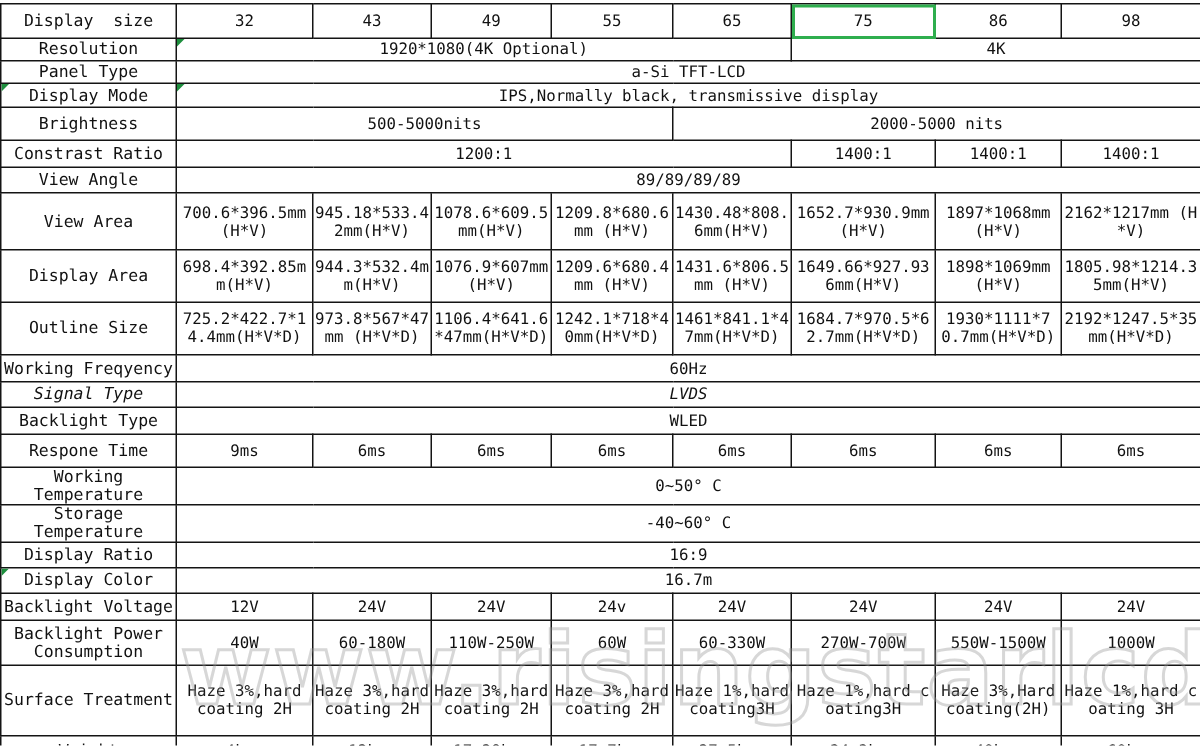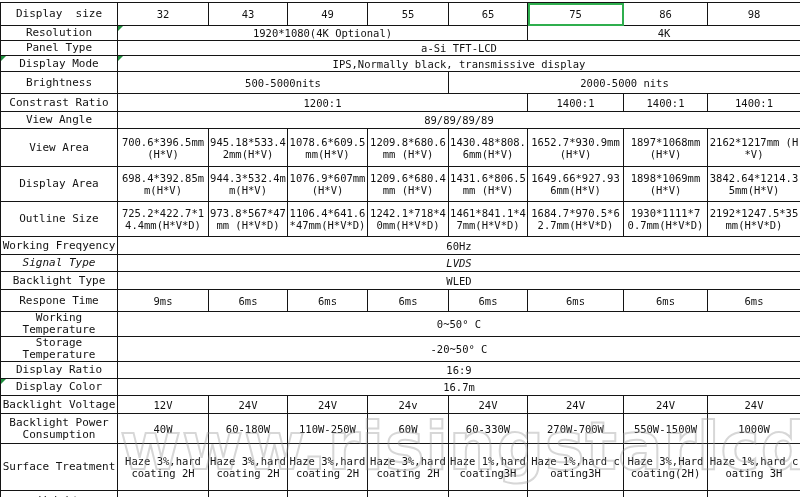--- a/index.html
+++ b/index.html
@@ -148,21 +148,21 @@
         </tr>
         <tr style="height: 35px;">
           <td class="label">Display Area</td>
           <td class="val">698.4*392.85mm(H*V)</td>
           <td class="val">944.3*532.4mm(H*V)</td>
           <td class="val">1076.9*607mm(H*V)</td>
           <td class="val">1209.6*680.4mm (H*V)</td>
           <td class="val">1431.6*806.5mm (H*V)</td>
           <td class="val">1649.66*927.936mm(H*V)</td>
           <td class="val">1898*1069mm(H*V)</td>
-          <td class="val">3842.64*1214.35mm(H*V)</td>
+          <td class="val">1805.98*1214.35mm(H*V)</td>
         </tr>
         <tr style="height: 35px;">
           <td class="label">Outline Size</td>
           <td class="val">725.2*422.7*14.4mm(H*V*D)</td>
           <td class="val">973.8*567*47mm (H*V*D)</td>
           <td class="val">1106.4*641.6*47mm(H*V*D)</td>
           <td class="val">1242.1*718*40mm(H*V*D)</td>
           <td class="val">1461*841.1*47mm(H*V*D)</td>
           <td class="val">1684.7*970.5*62.7mm(H*V*D)</td>
           <td class="val">1930*1111*70.7mm(H*V*D)</td>
@@ -190,21 +190,21 @@
           <td class="val">6ms</td>
           <td class="val">6ms</td>
           <td class="val">6ms</td>
         </tr>
         <tr style="height: 19px;">
           <td class="label">Working Temperature</td>
           <td class="val" colspan="8">0~50° C</td>
         </tr>
         <tr style="height: 18px;">
           <td class="label">Storage Temperature</td>
-          <td class="val" colspan="8">-20~50° C</td>
+          <td class="val" colspan="8">-40~60° C</td>
         </tr>
         <tr style="height: 17px;">
           <td class="label">Display Ratio</td>
           <td class="val shift" colspan="8">16:9</td>
         </tr>
         <tr style="height: 17px;">
           <td class="label corner">Display Color</td>
           <td class="val shift" colspan="8">16.7m</td>
         </tr>
         <tr style="height: 18px;">

